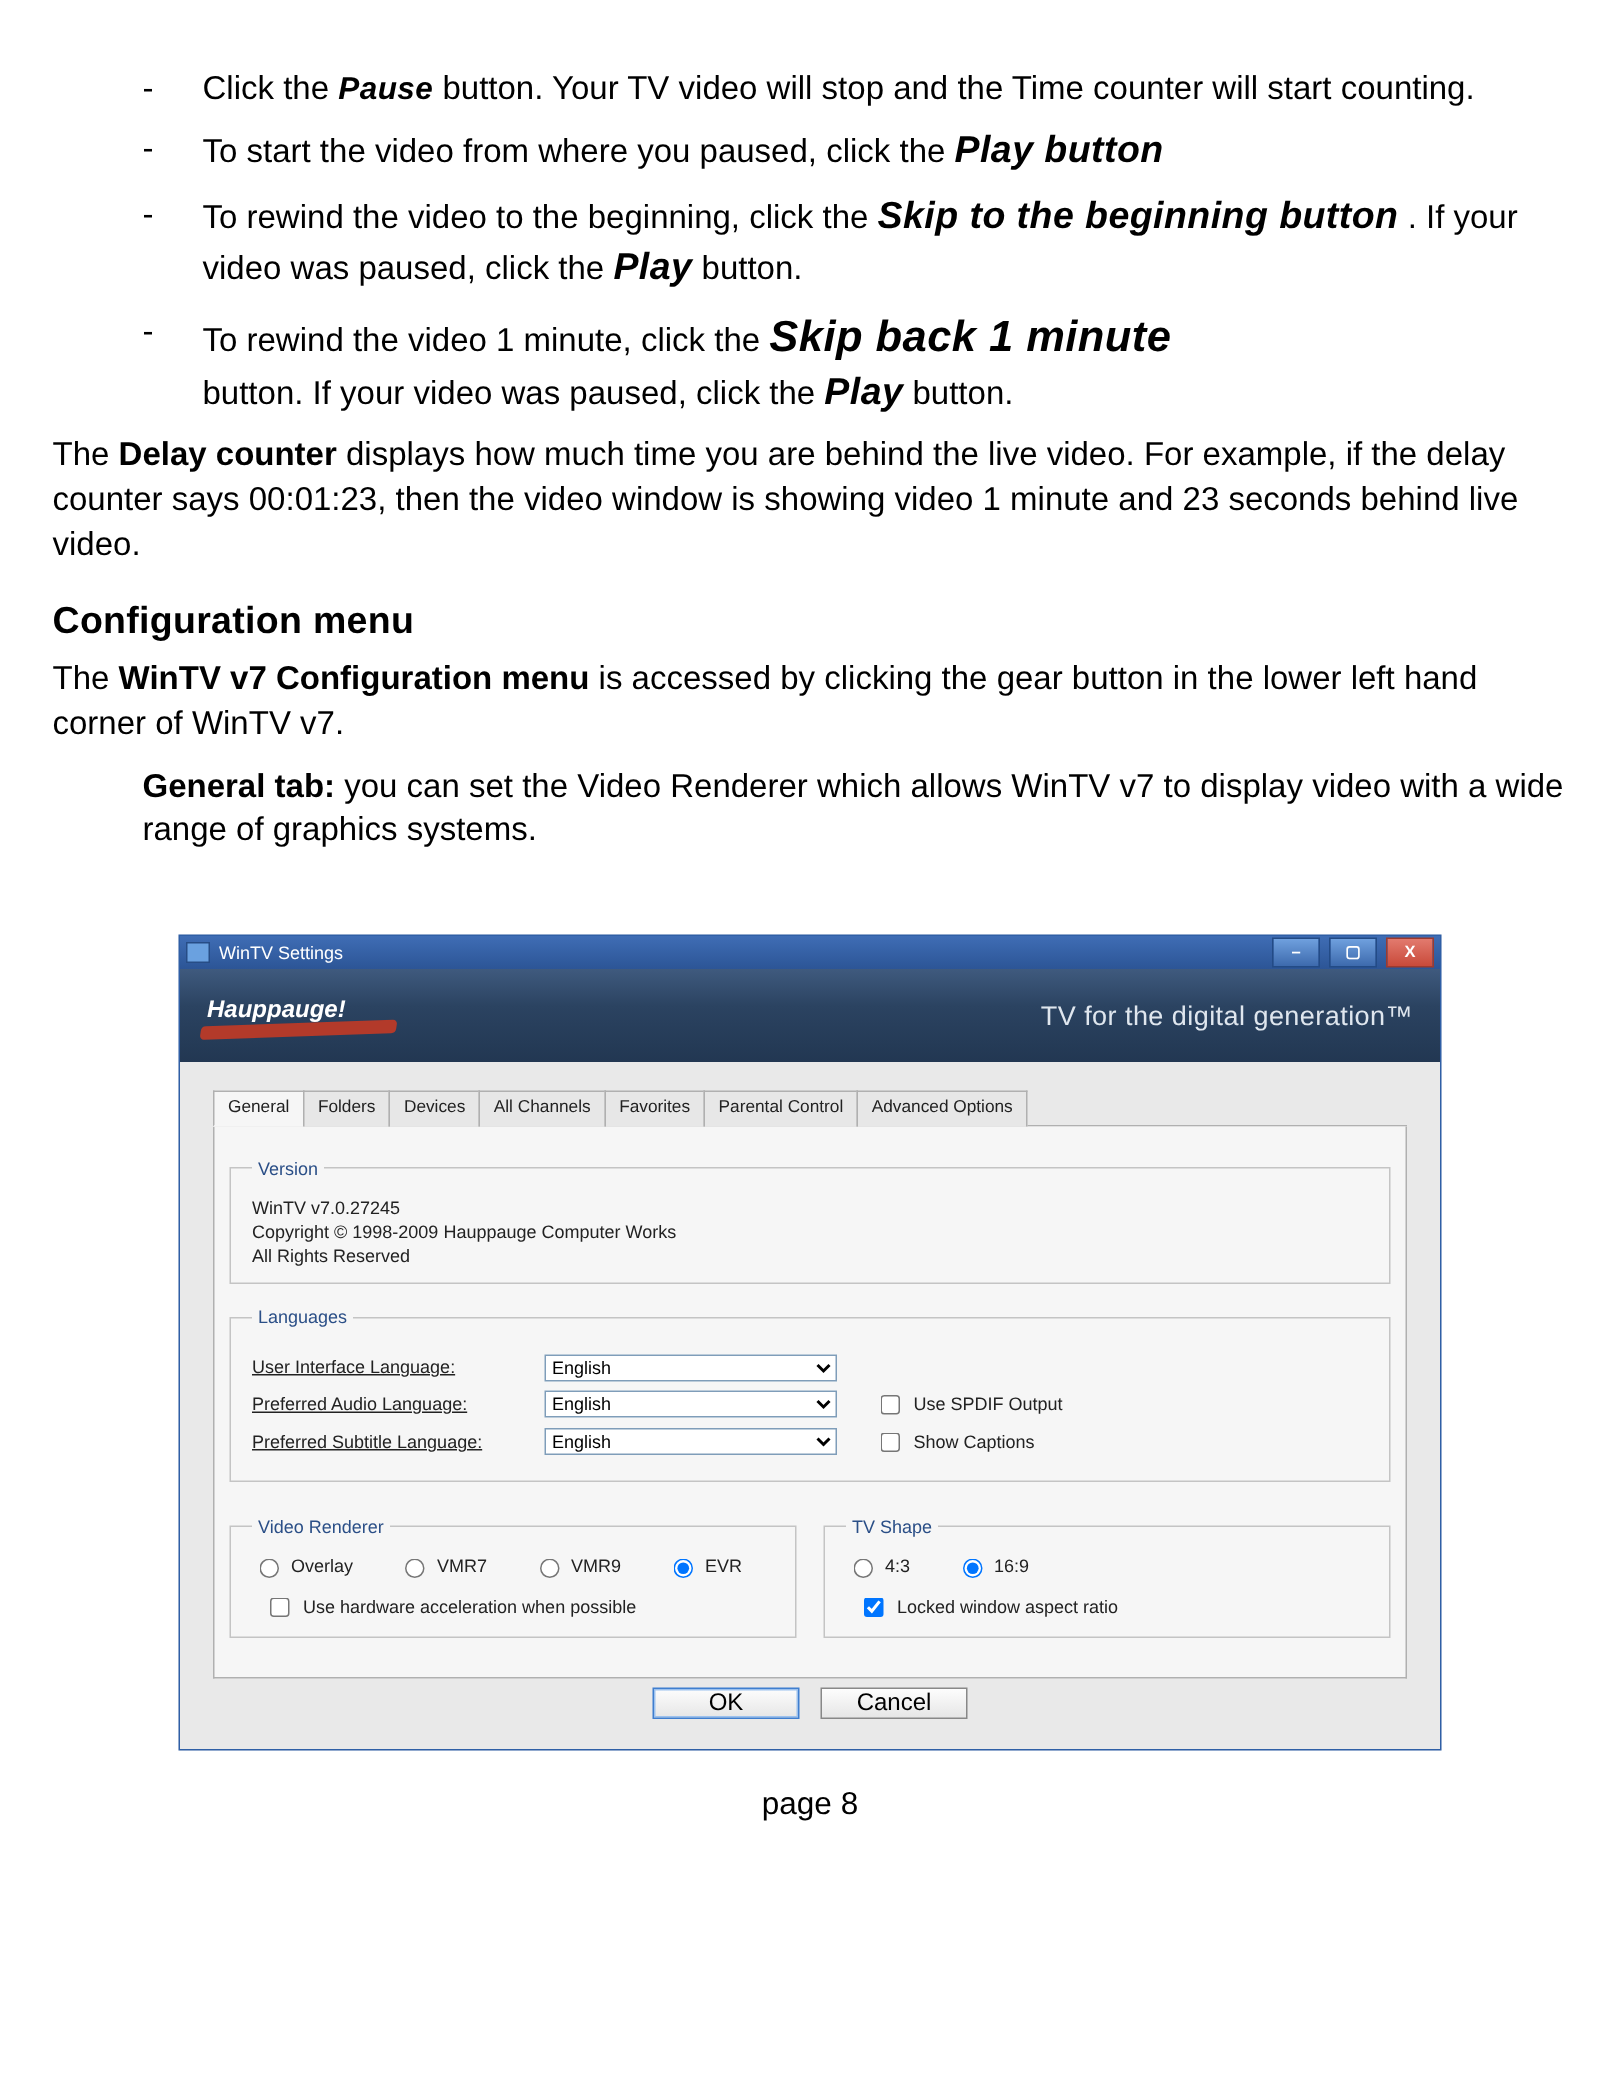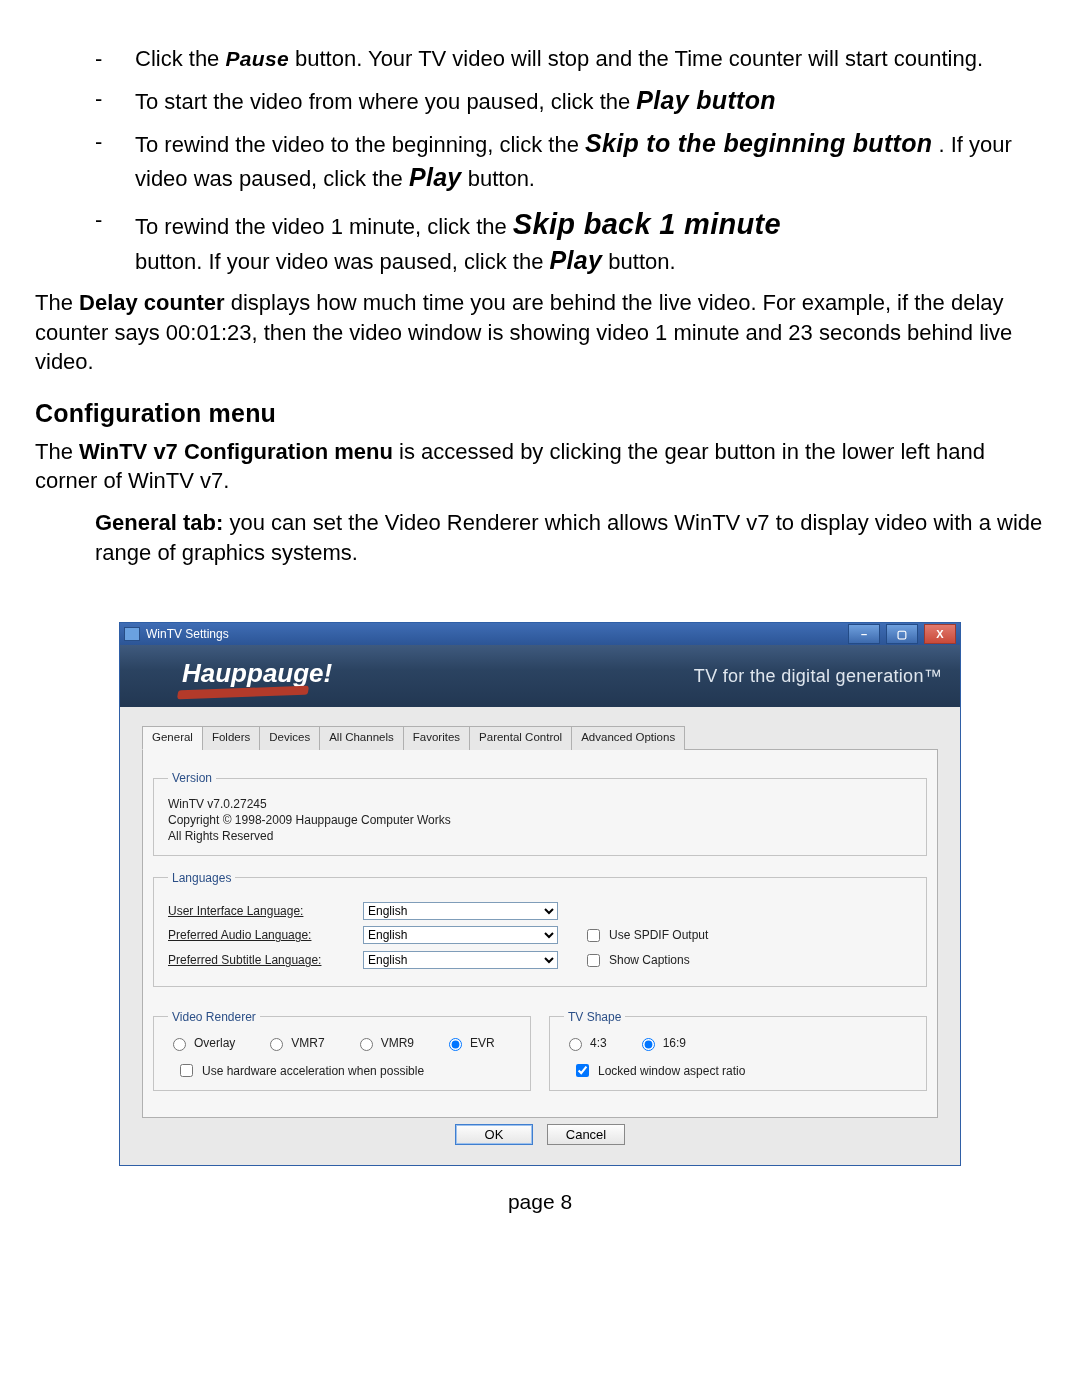--- a/index.html
+++ b/index.html
@@ -40,42 +40,42 @@
   .titlebar .spacer { flex: 1; }
   .tbtn { width: 30px; height: 18px; border: 1px solid #234b86; background: linear-gradient(#6fa0de,#3d6aad); color:#fff; display:flex; align-items:center; justify-content:center; font-size:11px; font-weight:700; }
   .tbtn.close { background: linear-gradient(#e27a6e, #c94a3a); border-color:#9c3a2f; }
   .brandbar {
     height: 62px;
     background: linear-gradient(#3f5a7e 0%, #2b4361 40%, #223752 100%);
     color: #e6edf5;
     display:flex; align-items:center; justify-content:space-between;
     padding: 0 18px;
   }
-  .brandlogo { font-family: "Trebuchet MS", Arial, sans-serif; font-style: italic; font-weight: 700; font-size: 26px; color:#fff; position:relative; padding-bottom:6px;margin-left:44px;}
+  .brandlogo { font-family: "Trebuchet MS", Arial, sans-serif; font-style: italic; font-weight: 700; font-size: 16px; color:#fff; position:relative; padding-bottom:6px;}
   .brandlogo::after { content:""; position:absolute; left:-4px; bottom:0; width:130px; height:9px; background:#b33a2a; border-radius:3px; transform:skew(-10deg) rotate(-2deg); }
   .slogan { font-size: 18px; color:#dfe6ee; letter-spacing:0.3px; }
   .tabsarea { background:#e9e9e9; padding: 18px 22px 10px 22px; font-size:12px; color:#222; }
   .tabstrip { display:flex; border-bottom:1px solid #b0b0b0; }
   .tab { border:1px solid #b0b0b0; border-bottom:none; background:#e7e7e7; padding:3px 9px; position:relative; top:1px; font-size:11.5px; }
   .tab.active { background:#f6f6f6; border-bottom:1px solid #f6f6f6; }
   .tab + .tab { margin-left:-1px; }
   .panel { background:#f6f6f6; border:1px solid #b0b0b0; border-top:none; padding:12px 10px; }
   fieldset.group { border:1px solid #c4c4c4; margin:8px 0 14px 0; padding:10px 14px 10px 14px; }
   fieldset.group legend { font-size:12px; color:#2b4f87; padding:0 4px;margin-top:36px; }
   .row { display:flex; align-items:center; margin:6px 0; }
   .row label.l { width:195px; font-size:12px;text-decoration:underline; }
   select.sel { width:195px; height:18px; font-size:12px; border:1px solid #7f9db9; background:#fff; }
   .chk { display:flex; align-items:center; gap:6px; font-size:12px; margin-left:25px; }
   input[type="checkbox"], input[type="radio"] { width:13px; height:13px; }
   .double { display:flex; gap:18px; }
   .double > fieldset { flex:1; }
   .radiorow { display:flex; gap:30px; align-items:center; }
   .radiorow label { display:flex; align-items:center; gap:5px; font-size:12px; }
   .buttons { display:flex; justify-content:center; gap:14px; padding:6px 0 10px 0; }
-  .winbtn { width:78px; height:21px; font-size:13px; background:linear-gradient(#fdfdfd,#e6e6e6); border:1px solid #888; }
+  .winbtn { width:98px; height:21px; font-size:16px; background:linear-gradient(#fdfdfd,#e6e6e6); border:1px solid #888; }
   .winbtn.primary { border:1px solid #3f7ecf; box-shadow:0 0 0 1px #9cc1ee inset; }
   .footer { text-align:center; font-size:21px; margin-top:22px; }
 </style>
 </head>
 <body>
 
 <div class="page">
 
   <ul class="bullets">
     <li>

